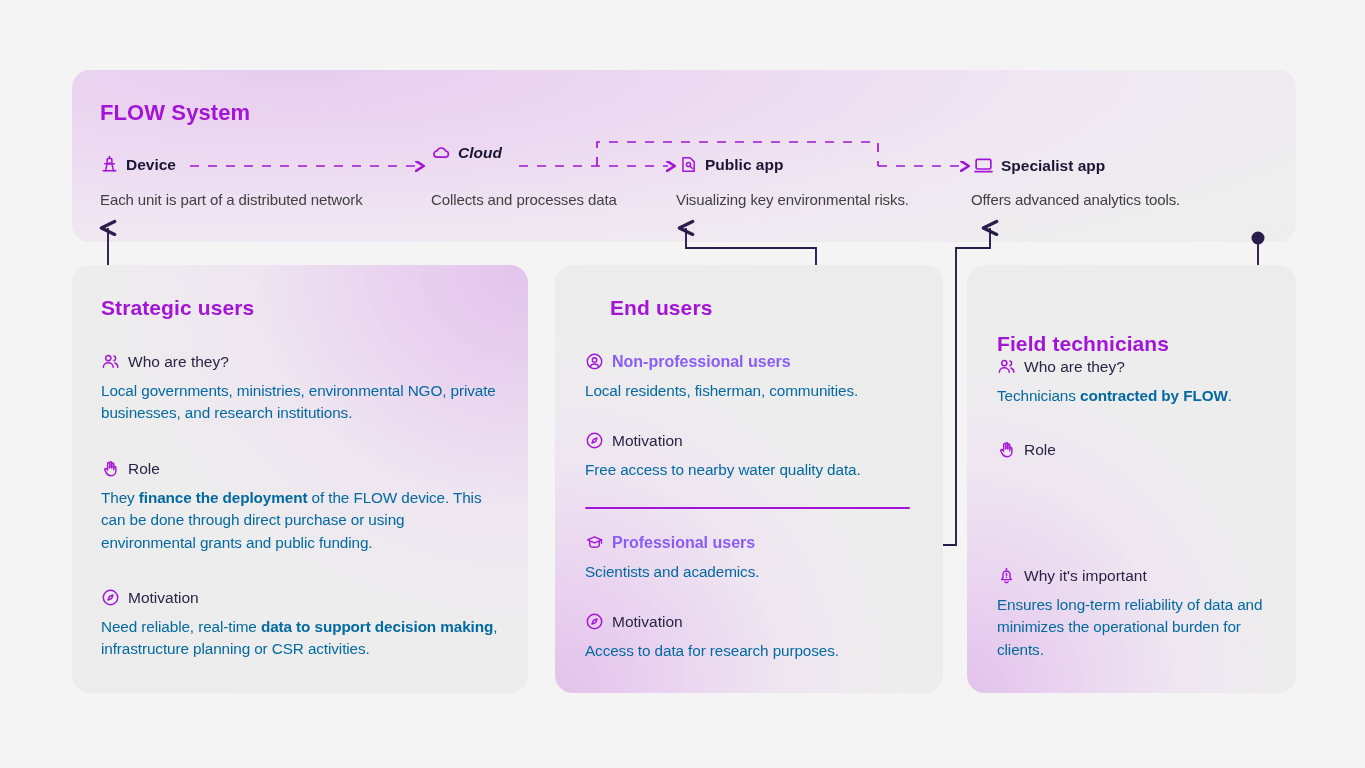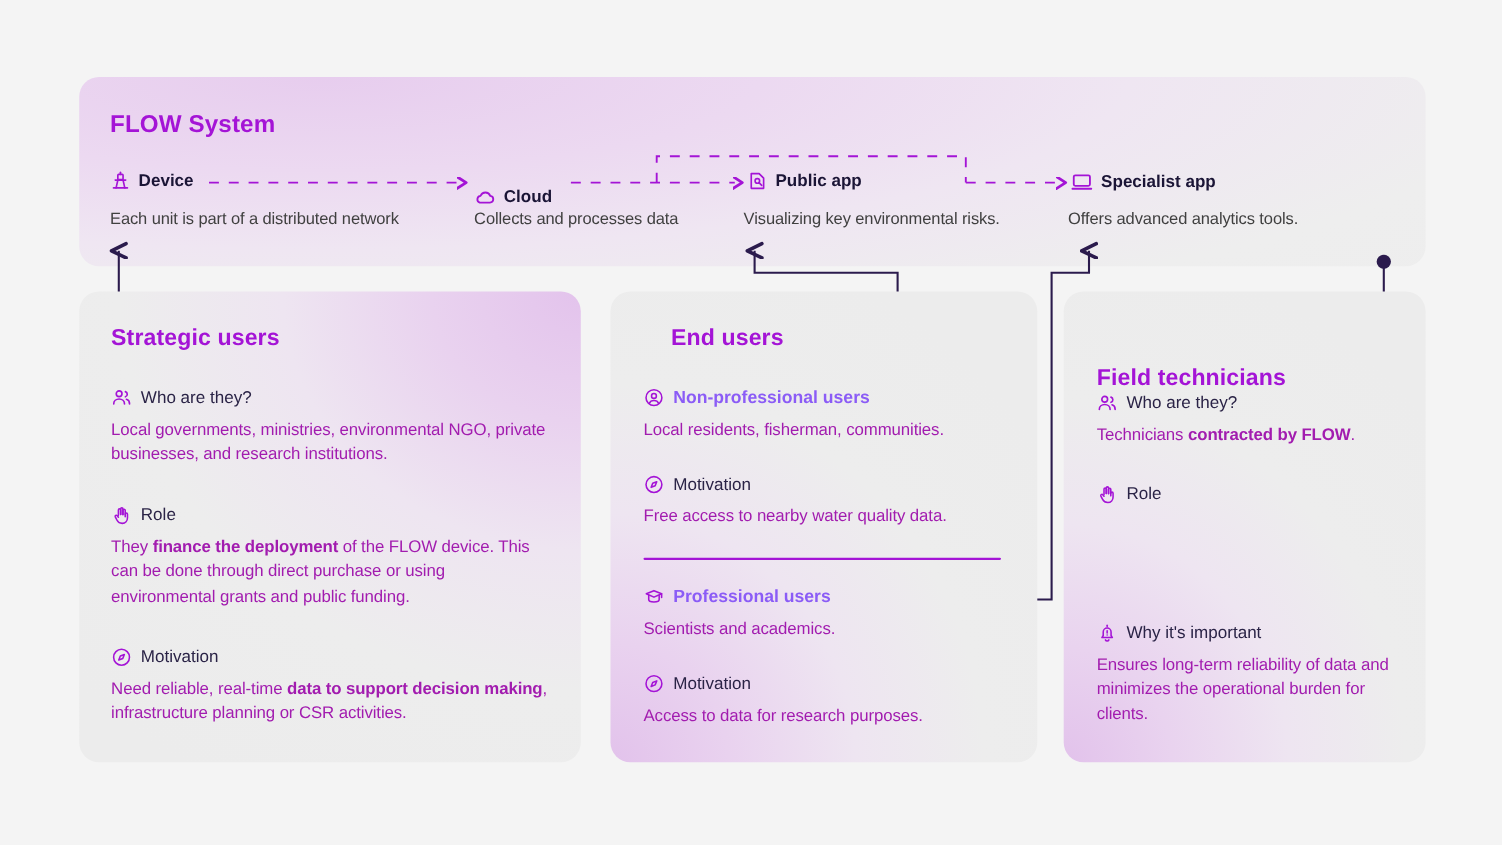--- a/index.html
+++ b/index.html
@@ -59,21 +59,21 @@
   }
   .sec { position: absolute; width: calc(100% - 60px); }
   .sec-head {
     display: flex; align-items: flex-end; gap: 8px;
     font-size: 15.5px; color: #2a2346; white-space: nowrap;
     margin-bottom: 9px;
   }
   .sec-head.strong { font-weight: 700; color: #8b5cf6; font-size: 16px; }
   .sec-head .ico { line-height: 0; display: block; }
   .sec-body {
-    font-size: 15.3px; line-height: 1.46; color: #a21caf; letter-spacing: -.1px;
+    font-size: 15.3px; line-height: 1.46; color: #0369a1; letter-spacing: -.1px;
   }
   .sec-body b { font-weight: 700; }
   .divider {
     position: absolute; height: 1.6px; background: #a414d6; border-radius: 2px;
   }
 
   
   .wires { position: absolute; left: 0; top: 0; width: 1365px; height: 768px; pointer-events: none; }
 </style>
 </head>
@@ -121,21 +121,21 @@
           <path d="M7 20l2-9h6l2 9"></path>
         <rect x="9" y="4.5" width="6" height="6" rx="1"></rect>
         <path d="M12 2v2.5"></path>
           <path d="M6 11h12"></path>
       </svg>
     </span>
     <span>Device</span>
   </div>
   <div class="node-desc" style="left:100px; top:191px;">Each unit is part of a distributed network</div>
 
-  <div class="node" style="left:431px; top:170px;">
+  <div class="node" style="left:431px; top:143px;font-style:italic;">
     <span class="ico">
       <svg width="20" height="20" viewBox="0 0 24 24" fill="none" stroke="#a414d6" stroke-width="2" stroke-linecap="round" stroke-linejoin="round">
         <path d="M6.2 17h11.1a3.7 3.7 0 0 0 .3-7.38A5.6 5.6 0 0 0 7.1 9.6 3.8 3.8 0 0 0 6.2 17Z"></path>
       </svg>
     </span>
     <span>Cloud</span>
   </div>
   <div class="node-desc" style="left:431px; top:191px;">Collects and processes data</div>
 
   <div class="node" style="left:679px; top:155px;">

